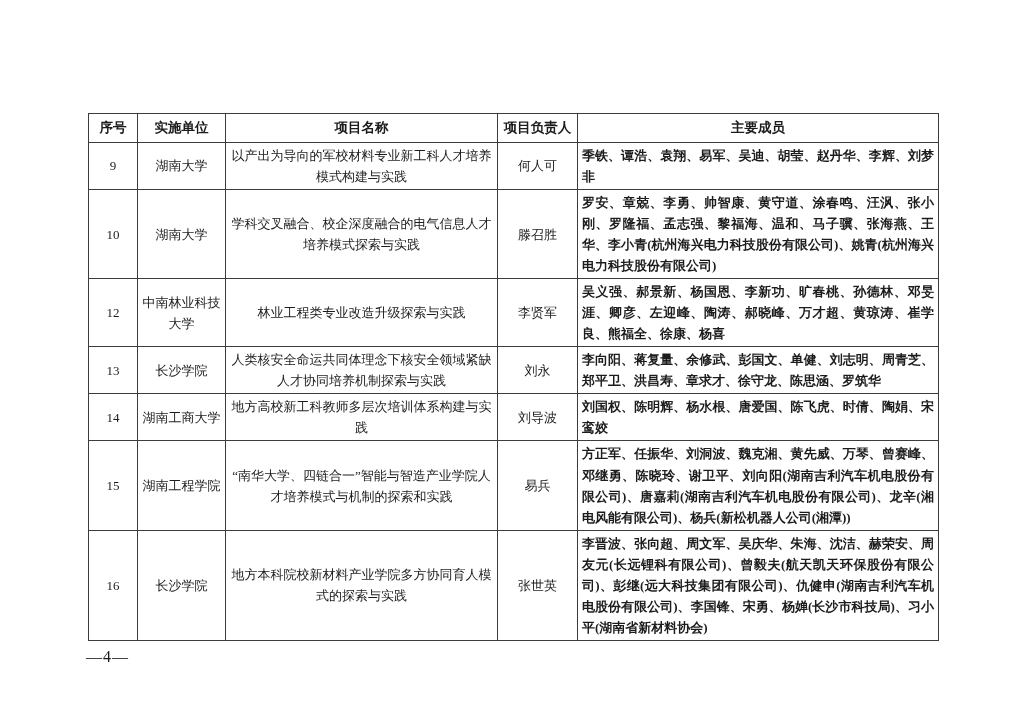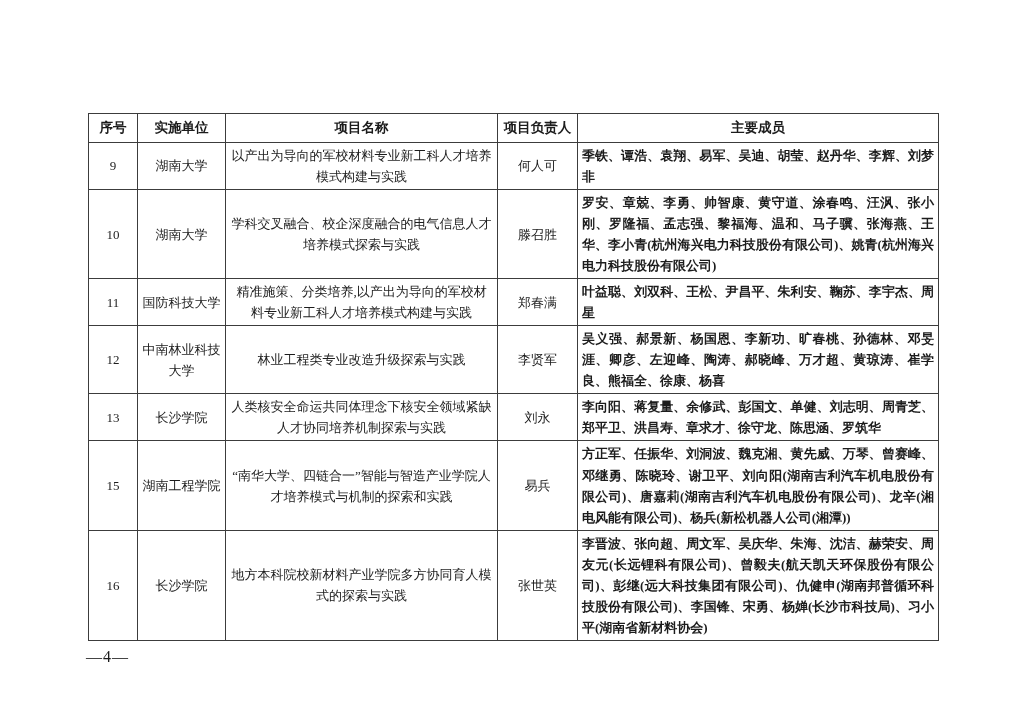--- a/index.html
+++ b/index.html
@@ -75,51 +75,51 @@
       <td class="cell-center">何人可</td>
       <td class="cell-members">季铁、谭浩、袁翔、易军、吴迪、胡莹、赵丹华、李辉、刘梦非</td>
     </tr>
     <tr style="height:75px">
       <td class="cell-center">10</td>
       <td class="cell-center">湖南大学</td>
       <td class="cell-center">学科交叉融合、校企深度融合的电气信息人才培养模式探索与实践</td>
       <td class="cell-center">滕召胜</td>
       <td class="cell-members">罗安、章兢、李勇、帅智康、黄守道、涂春鸣、汪沨、张小刚、罗隆福、孟志强、黎福海、温和、马子骥、张海燕、王华、李小青(杭州海兴电力科技股份有限公司)、姚青(杭州海兴电力科技股份有限公司)</td>
     </tr>
-    <tr style="height:35px">
-      <td class="cell-center">11</td>
-      <td class="cell-center">国防科技大学</td>
-      <td class="cell-center">精准施策、分类培养,以产出为导向的军校材料专业新工科人才培养模式构建与实践</td>
-      <td class="cell-center">郑春满</td>
-      <td class="cell-members">叶益聪、刘双科、王松、尹昌平、朱利安、鞠苏、李宇杰、周星</td>
-    </tr>
     <tr style="height:62px">
       <td class="cell-center">12</td>
       <td class="cell-center">中南林业科技大学</td>
       <td class="cell-center">林业工程类专业改造升级探索与实践</td>
       <td class="cell-center">李贤军</td>
       <td class="cell-members">吴义强、郝景新、杨国恩、李新功、旷春桃、孙德林、邓旻涯、卿彦、左迎峰、陶涛、郝晓峰、万才超、黄琼涛、崔学良、熊福全、徐康、杨喜</td>
     </tr>
     <tr style="height:40px">
       <td class="cell-center">13</td>
       <td class="cell-center">长沙学院</td>
       <td class="cell-center">人类核安全命运共同体理念下核安全领域紧缺人才协同培养机制探索与实践</td>
       <td class="cell-center">刘永</td>
       <td class="cell-members">李向阳、蒋复量、余修武、彭国文、单健、刘志明、周青芝、郑平卫、洪昌寿、章求才、徐守龙、陈思涵、罗筑华</td>
     </tr>
+    <tr style="height:27px">
+      <td class="cell-center">14</td>
+      <td class="cell-center">湖南工商大学</td>
+      <td class="cell-center">地方高校新工科教师多层次培训体系构建与实践</td>
+      <td class="cell-center">刘导波</td>
+      <td class="cell-members">刘国权、陈明辉、杨水根、唐爱国、陈飞虎、时倩、陶娟、宋鸾姣</td>
+    </tr>
     <tr style="height:76px">
       <td class="cell-center">15</td>
       <td class="cell-center">湖南工程学院</td>
       <td class="cell-center">“南华大学、四链合一”智能与智造产业学院人才培养模式与机制的探索和实践</td>
       <td class="cell-center">易兵</td>
       <td class="cell-members">方正军、任振华、刘洞波、魏克湘、黄先威、万琴、曾赛峰、邓继勇、陈晓玲、谢卫平、刘向阳(湖南吉利汽车机电股份有限公司)、唐嘉莉(湖南吉利汽车机电股份有限公司)、龙辛(湘电风能有限公司)、杨兵(新松机器人公司(湘潭))</td>
     </tr>
     <tr style="height:100px">
       <td class="cell-center">16</td>
       <td class="cell-center">长沙学院</td>
       <td class="cell-center">地方本科院校新材料产业学院多方协同育人模式的探索与实践</td>
       <td class="cell-center">张世英</td>
-      <td class="cell-members">李晋波、张向超、周文军、吴庆华、朱海、沈洁、赫荣安、周友元(长远锂科有限公司)、曾毅夫(航天凯天环保股份有限公司)、彭继(远大科技集团有限公司)、仇健申(湖南邦普循环科技股份有限公司)、李国锋、宋勇、杨婵(长沙市科技局)、习小平(湖南省新材料协会)</td>
+      <td class="cell-members">李晋波、张向超、周文军、吴庆华、朱海、沈洁、赫荣安、周友元(长远锂科有限公司)、曾毅夫(航天凯天环保股份有限公司)、彭继(远大科技集团有限公司)、仇健申(湖南吉利汽车机电股份有限公司)、李国锋、宋勇、杨婵(长沙市科技局)、习小平(湖南省新材料协会)</td>
     </tr>
   </tbody>
 </table>
 
 <div class="page-number">—4—</div>
 
 </body></html>

